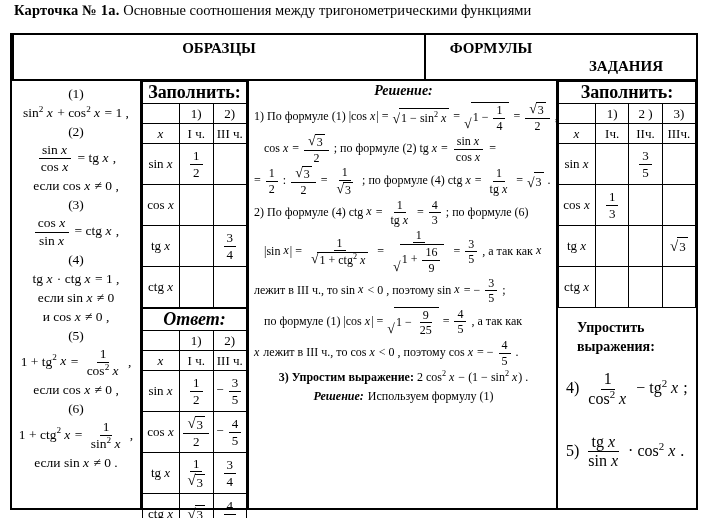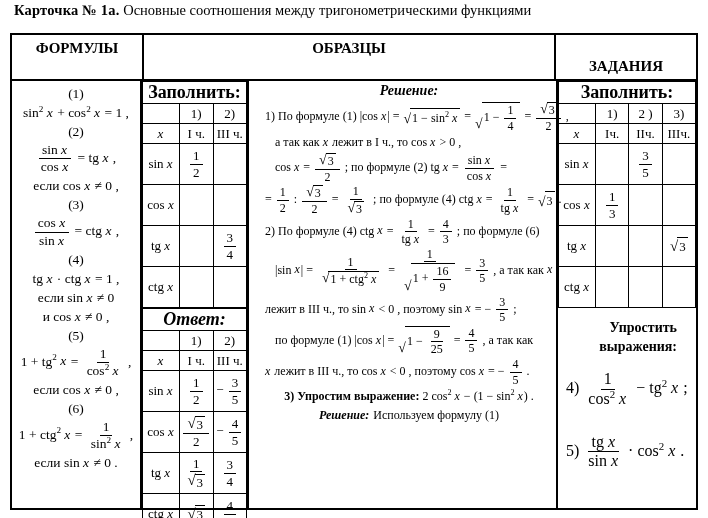--- a/index.html
+++ b/index.html
@@ -26,21 +26,21 @@
 
   
   .col-formulas { width:130px; box-sizing:border-box; border-right:2px solid #000;
                   text-align:center; padding-top:3px; font-size:13.5px; }
   .f-line { line-height:19px; }
   .f-line.tall { margin:2px 0; }
 
   
   .col-samples { flex:1; display:flex; min-width:0; }
   .subcol-tables { width:107px; box-sizing:border-box; border-right:2px solid #000; display:flex; flex-direction:column; }
-  .subcol-solution { flex:1; min-width:0; padding:1px 3px 0 16px; font-size:12px; }
+  .subcol-solution { flex:1; min-width:0; padding:1px 3px 0 5px; font-size:12px; }
 
   
   .col-tasks { width:140px; box-sizing:border-box; border-left:2px solid #000; display:flex; flex-direction:column; }
 
   
   table.mini { border-collapse:collapse; width:100%; table-layout:fixed; flex:0 0 auto; }
   .mini td { border:1px solid #000; text-align:center; font-size:13px; padding:0; overflow:hidden; }
   .mini tr.cap td { font-weight:bold; font-size:18px; height:21px; }
   .mini tr.cap.it td { font-style:italic; }
   .mini tr.hd td { height:19px; }
@@ -48,21 +48,21 @@
   .mini col.lbl { width:37px; }
 
   
   .sol-caption { text-align:center; font-weight:bold; font-style:italic; font-size:14px; line-height:18px; }
   .sol-line { white-space:nowrap; line-height:17px; margin:2px 0; }
   .sol-line.ind { padding-left:10px; }
   .sol-line.ctr { text-align:center; }
 
   
   .simplify { flex:1; text-align:left; }
-  .simplify-caption { font-weight:bold; font-size:14px; text-align:right; width:100px; margin:10px auto 12px; line-height:19px; }
+  .simplify-caption { font-weight:bold; font-size:14px; text-align:left; width:100px; margin:10px auto 12px; line-height:19px; }
   .task-item { font-size:16px; margin:15px 0 26px 8px; white-space:nowrap; }
 
   
   .math .frac { display:inline-flex; flex-direction:column; align-items:center;
                 vertical-align:middle; margin:0 2px; line-height:1.05; }
   .math .frac > .num { border-bottom:1px solid #000; padding:0 3px 1px; }
   .math .frac > .den { padding:1px 3px 0; }
   .math .sqrt { display:inline-flex; align-items:flex-end; vertical-align:middle; margin:0 1px; }
   .math .sqrt > .rad { line-height:1; font-size:1.15em; margin-right:-1px; transform:translateY(-1px); }
   .math .sqrt > .radicand { border-top:1px solid #000; padding:1px 2px 0 2px; }
@@ -74,22 +74,22 @@
 
 <div class="card">
 
   <div class="title">
     <b>Карточка № 1а.</b><span> Основные соотношения между тригонометрическими функциями</span>
   </div>
 
   <div class="grid">
 
     <div class="head-row">
+      <div class="head-cell hc-samples">ОБРАЗЦЫ</div>
       <div class="head-cell hc-formulas">ФОРМУЛЫ</div>
-      <div class="head-cell hc-samples">ОБРАЗЦЫ</div>
       <div class="head-cell hc-tasks">ЗАДАНИЯ</div>
     </div>
 
     <div class="body-row">
 
       <div class="col-formulas">
         <div class="f-line math">(1)</div>
         <div class="f-line math">sin<sup>2</sup> <i>x</i> + cos<sup>2</sup> <i>x</i> = 1 ,</div>
         <div class="f-line math">(2)</div>
         <div class="f-line tall math"><span class="frac">
@@ -258,21 +258,20 @@
                     <span class="num">1</span>
                     <span class="den">4</span>
                   </span></span>
               </span> = <span class="frac">
                 <span class="num"><span class="sqrt">
                     <span class="rad">√</span>
                     <span class="radicand">3</span>
                   </span></span>
                 <span class="den">2</span>
               </span> ,</div>
-          <div class="sol-line ind math">а так как <i>x</i> лежит в I ч., то  cos <i>x</i> &gt; 0 ,</div>
           <div class="sol-line ind math">cos <i>x</i> = <span class="frac">
                 <span class="num"><span class="sqrt">
                     <span class="rad">√</span>
                     <span class="radicand">3</span>
                   </span></span>
                 <span class="den">2</span>
               </span> ;  по формуле (2)  tg <i>x</i> = <span class="frac">
                 <span class="num">sin <i>x</i></span>
                 <span class="den">cos <i>x</i></span>
               </span> =</div>

